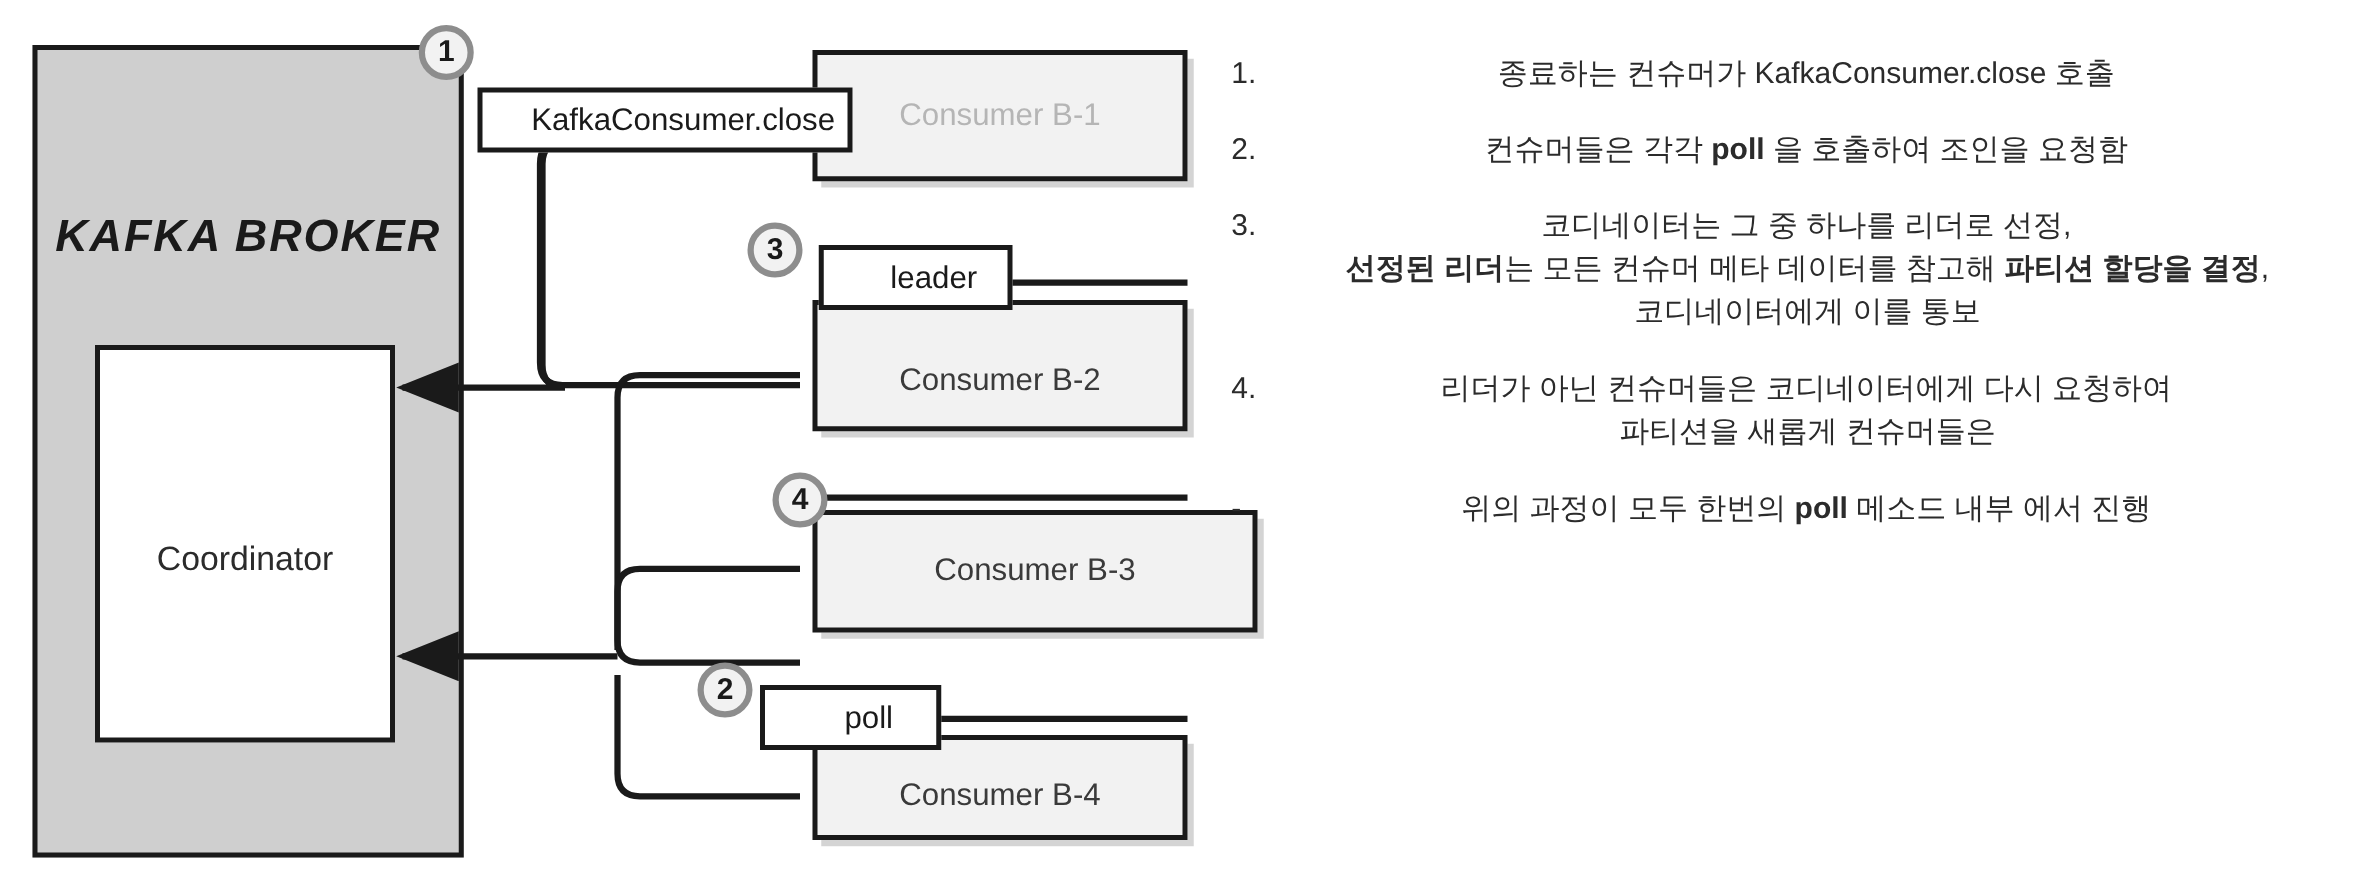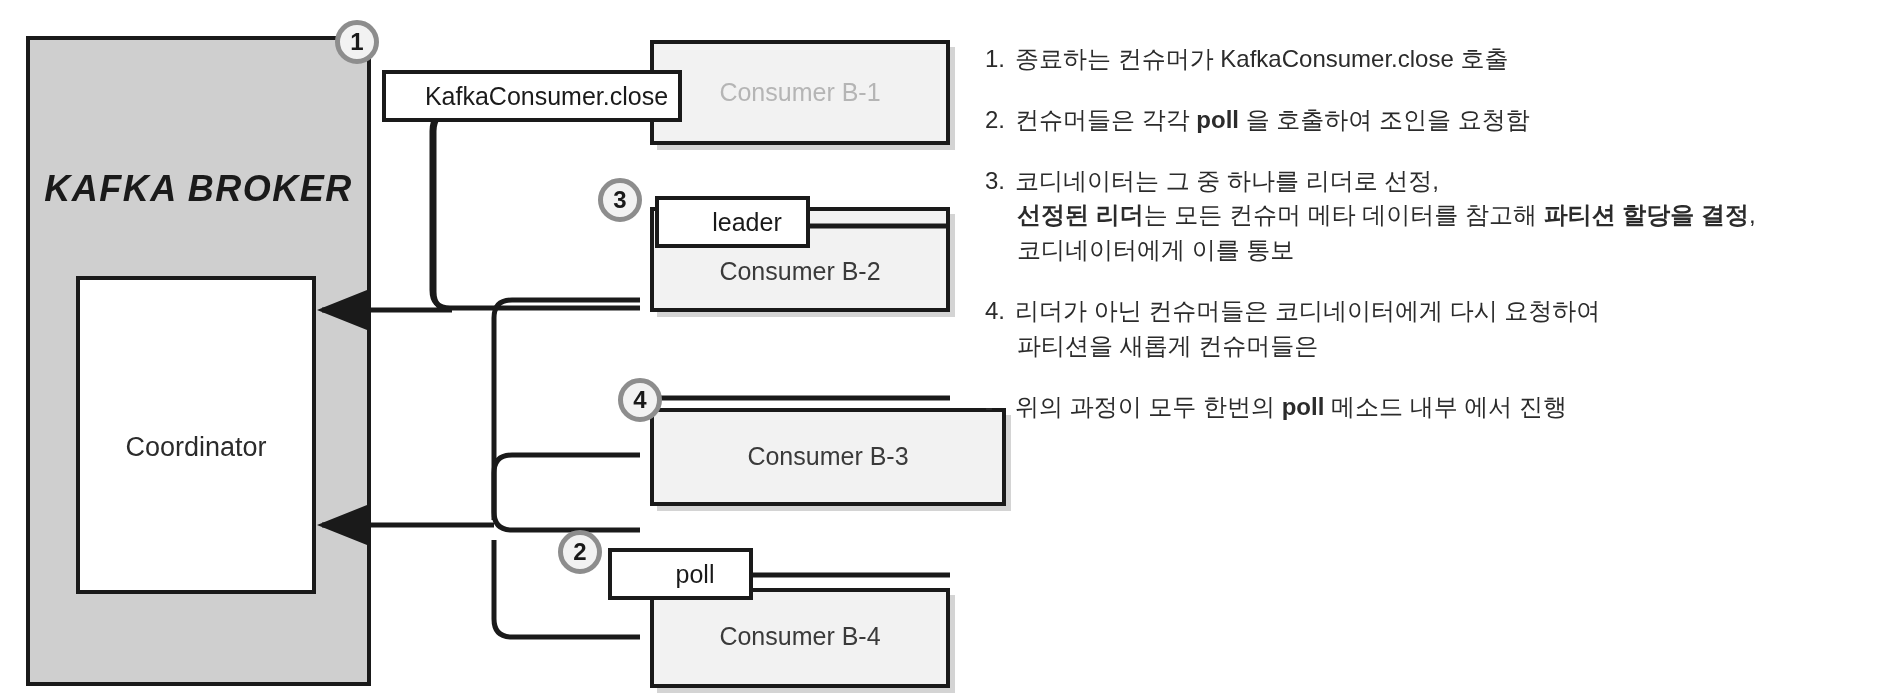--- a/index.html
+++ b/index.html
@@ -126,21 +126,21 @@
     display: flex;
     margin-bottom: 26px;
     font-size: 24px;
     line-height: 1.45;
     color: #2b2b2b;
   }
   .note .marker {
     flex: 0 0 auto;
     width: 30px;
   }
-  .note .body { flex: 1 1 auto; }
+  .note .body { flex: 1 1 auto; text-align: center; }
   .note .body .ln { display: block; white-space: nowrap; }
   .note .body .ln.indent { padding-left: 2px; }
   b { font-weight: bold; }
 
   svg.wires {
     position: absolute;
     left: 0;
     top: 0;
     width: 1890px;
     height: 700px;
@@ -182,29 +182,29 @@
 
   <div class="broker"></div>
   <div class="broker-title">KAFKA BROKER</div>
   <div class="coordinator"></div>
   <div class="coordinator-label">Coordinator</div>
 
   <div class="consumer faded" style="left:650px; top:40px; width:300px; height:105px;">
     <div class="consumer-label" style="top:34px;">Consumer B-1</div>
   </div>
 
-  <div class="consumer" style="left:650px; top:207px; width:300px; height:105px;">
+  <div class="consumer" style="left:650px; top:240px; width:300px; height:105px;">
     <div class="consumer-label" style="top:46px;">Consumer B-2</div>
   </div>
 
   <div class="consumer" style="left:650px; top:408px; width:356px; height:98px;">
     <div class="consumer-label" style="top:30px;">Consumer B-3</div>
   </div>
 
-  <div class="consumer" style="left:650px; top:588px; width:300px; height:100px;">
+  <div class="consumer" style="left:650px; top:588px; width:300px; height:84px;">
     <div class="consumer-label" style="top:30px;">Consumer B-4</div>
   </div>
 
   <div class="calltag" style="left:382px; top:70px; width:300px; height:52px;">KafkaConsumer.close</div>
 
   <div class="calltag" style="left:655px; top:196px; width:155px; height:52px;">leader</div>
 
   <div class="calltag" style="left:608px; top:548px; width:145px; height:52px;">poll</div>
 
   <div class="badge" style="left:335px; top:20px;">1</div>

